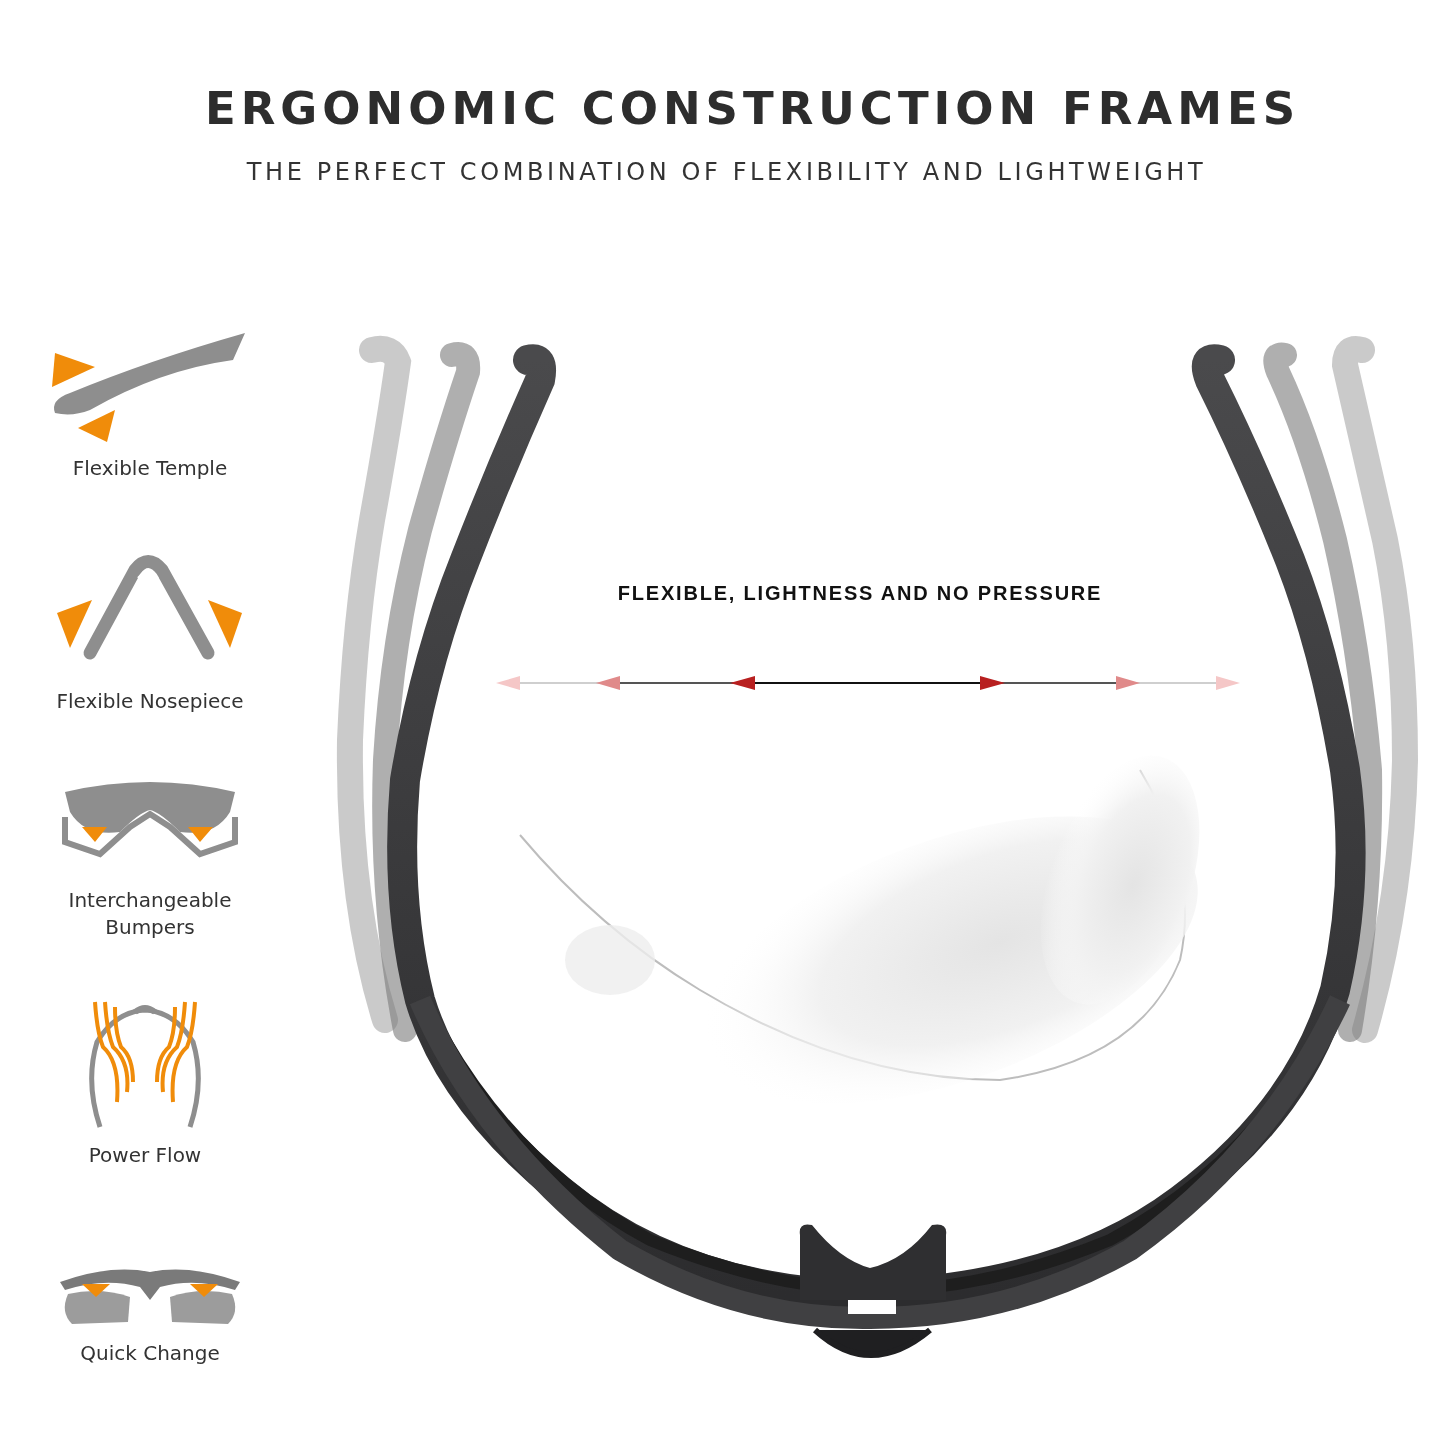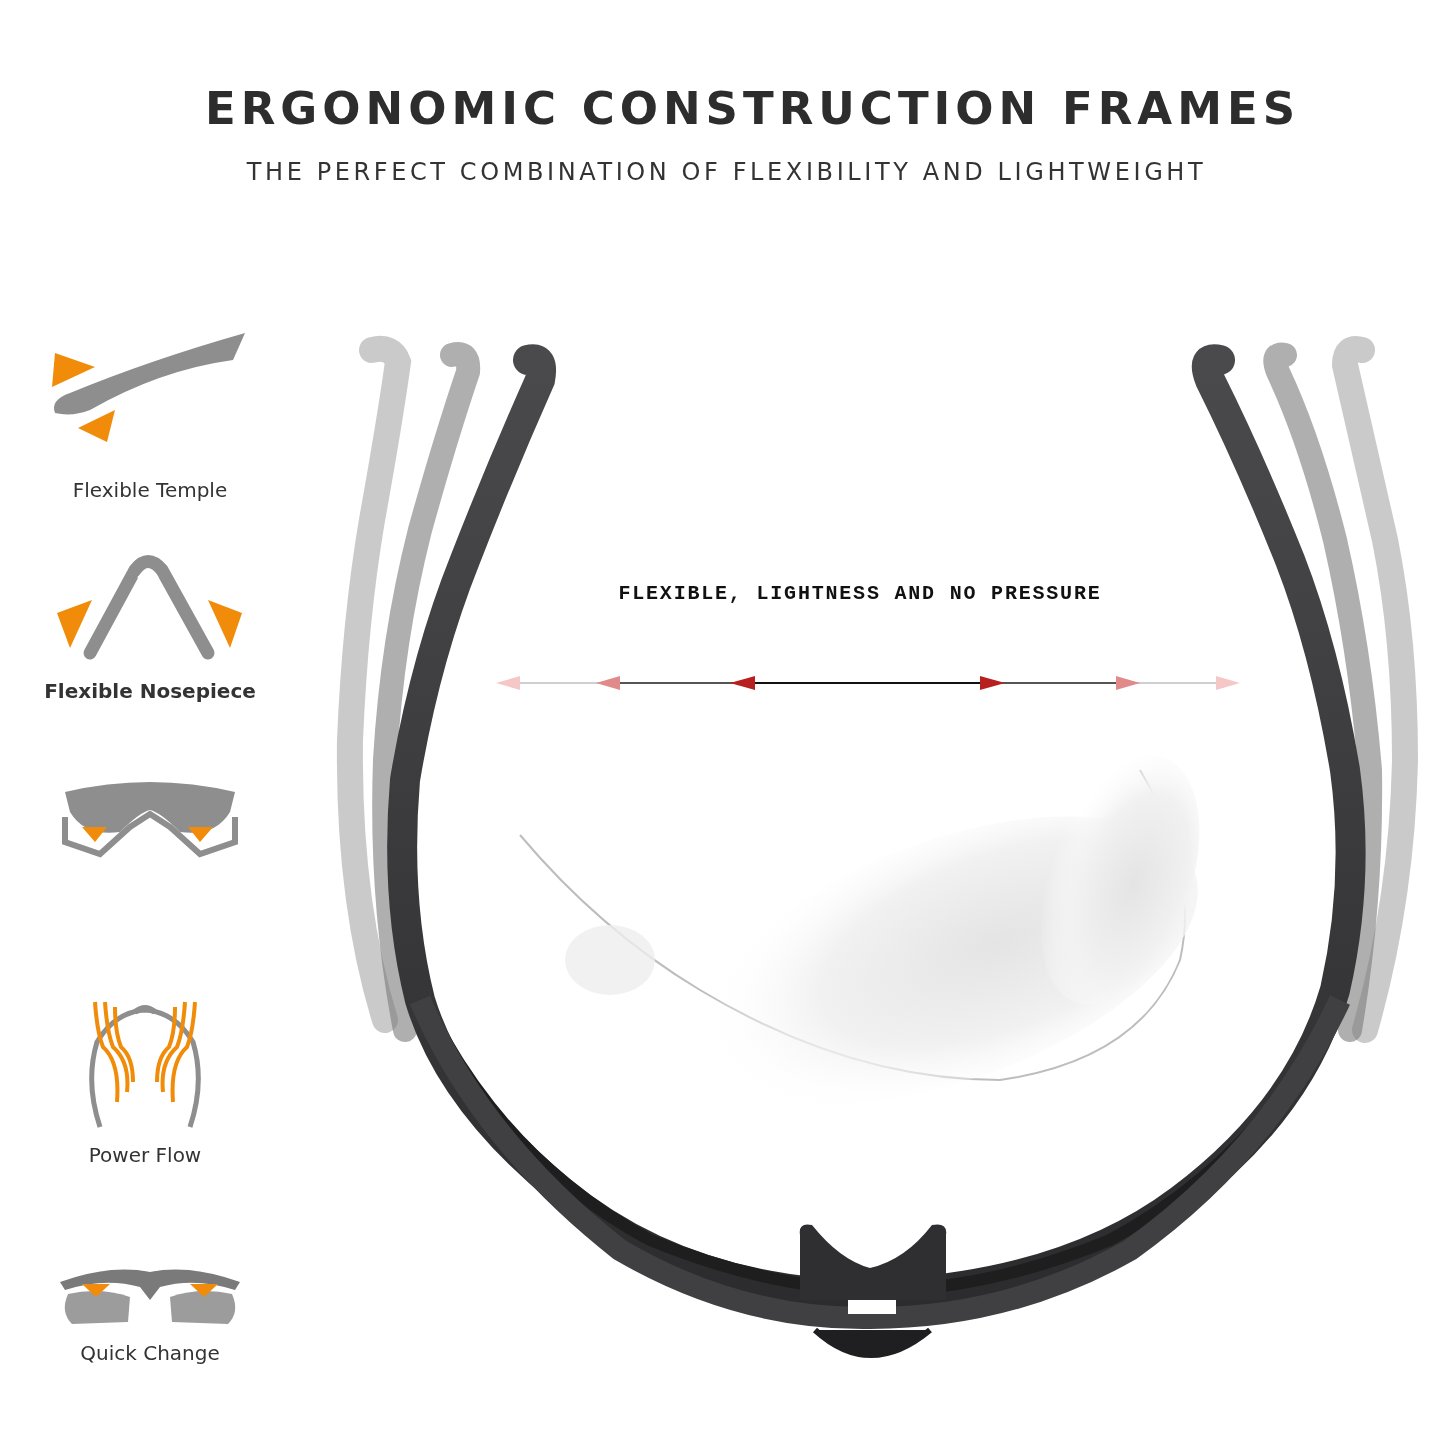--- a/index.html
+++ b/index.html
@@ -8,21 +8,21 @@
   .title { position: absolute; left: 0; top: 82px; width: 1445px; text-align: center;
            font-family: "DejaVu Sans", sans-serif; font-weight: bold; font-size: 45px;
            letter-spacing: 5px; color: #2d2d2d; margin-left: 30px; }
   .subtitle { position: absolute; left: 4px; top: 158px; width: 1445px; text-align: center;
               font-family: "DejaVu Sans", sans-serif; font-size: 24px; letter-spacing: 3.6px;
               color: #333333; font-weight: normal; }
   .feature { position: absolute; width: 240px; text-align: center; }
   .feature svg { display: block; margin: 0 auto; }
   .feature-label { font-family: "DejaVu Sans", sans-serif; font-size: 20px; color: #333; line-height: 27px; }
   .tagline { position: absolute; left: 520px; top: 582px; width: 680px; text-align: center;
-             font-family: Liberation Mono, monospace; font-weight: bold; font-size: 20px;
+             font-family: Liberation Sans, sans-serif; font-weight: bold; font-size: 20px;
              letter-spacing: 1.8px; color: #111; }
   .scene { position: absolute; left: 0; top: 0; }
 </style>
 </head>
 <body>
 
 <div class="title">ERGONOMIC CONSTRUCTION FRAMES</div>
 <div class="subtitle">THE PERFECT COMBINATION OF FLEXIBILITY AND LIGHTWEIGHT</div>
 
 <svg class="scene" width="1445" height="1445" viewBox="0 0 1445 1445">
@@ -82,40 +82,44 @@
 </svg>
 
 <div class="tagline">FLEXIBLE, LIGHTNESS AND NO PRESSURE</div>
 
 <div class="feature" style="left:30px; top:325px;">
   <svg width="240" height="130" viewBox="0 0 240 130">
     <path d="M215 8 L203 35 Q130 45 60 85 Q42 92 25 88 Q20 75 40 68 Q120 35 215 8 Z" fill="#8e8e8e"></path>
     <polygon points="25,28 65,42 22,62" fill="#f08c0a"></polygon>
     <polygon points="48,103 85,85 77,117" fill="#f08c0a"></polygon>
   </svg>
-  <div class="feature-label" style="margin-top:22px;">Flexible Temple</div>
+  <div class="feature-label" style="">Flexible Temple</div>
 </div>
 
 <div class="feature" style="left:30px; top:548px;">
   <svg width="240" height="120" viewBox="0 0 240 120">
     <path d="M60 105 L105 22 Q118 5 132 22 L178 105" fill="none" stroke="#8e8e8e" stroke-width="13" stroke-linecap="round"></path>
     <path d="M108 30 Q118 18 128 30" fill="none" stroke="#ffffff" stroke-width="2"></path>
     <polygon points="27,65 62,52 40,100" fill="#f08c0a"></polygon>
     <polygon points="212,65 178,52 200,100" fill="#f08c0a"></polygon>
   </svg>
-  <div class="feature-label" style="margin-top:10px;font-weight:bold;">Flexible Nosepiece</div>
+  <div class="feature-label" style="margin-top:20px;">Flexible Nosepiece</div>
 </div>
 
 <div class="feature" style="left:30px; top:772px;">
   <svg width="240" height="95" viewBox="0 0 240 95">
     <path d="M35 20 Q120 0 205 20 L200 40 Q185 65 150 60 Q130 40 120 38 Q110 40 90 60 Q55 65 40 40 Z" fill="#8e8e8e"></path>
     <path d="M35 45 L35 70 L70 82 L100 55 L120 42 L140 55 L170 82 L205 70 L205 45" fill="none" stroke="#8e8e8e" stroke-width="6"></path>
     <polygon points="52,55 77,55 65,70" fill="#f08c0a"></polygon>
     <polygon points="158,55 183,55 170,70" fill="#f08c0a"></polygon>
   </svg>
+  <div class="feature-label" style="margin-top:20px;">
+    <div>Interchangeable</div>
+    <div>Bumpers</div>
+  </div>
 </div>
 
 <div class="feature" style="left:25px; top:992px;">
   <svg width="240" height="140" viewBox="0 0 240 140">
     <path d="M75 135 Q60 90 72 50 Q90 20 120 18 Q150 20 168 50 Q180 90 165 135" fill="none" stroke="#8e8e8e" stroke-width="5"></path>
     <path d="M110 20 Q120 12 130 20" fill="none" stroke="#8e8e8e" stroke-width="6"></path>
     <g fill="none" stroke="#f08c0a" stroke-width="4">
       <path d="M70 10 Q72 40 78 55 Q95 70 92 110"></path>
       <path d="M80 10 Q82 40 88 55 Q105 70 102 100"></path>
       <path d="M90 15 Q90 40 96 55 Q108 65 108 90"></path>

